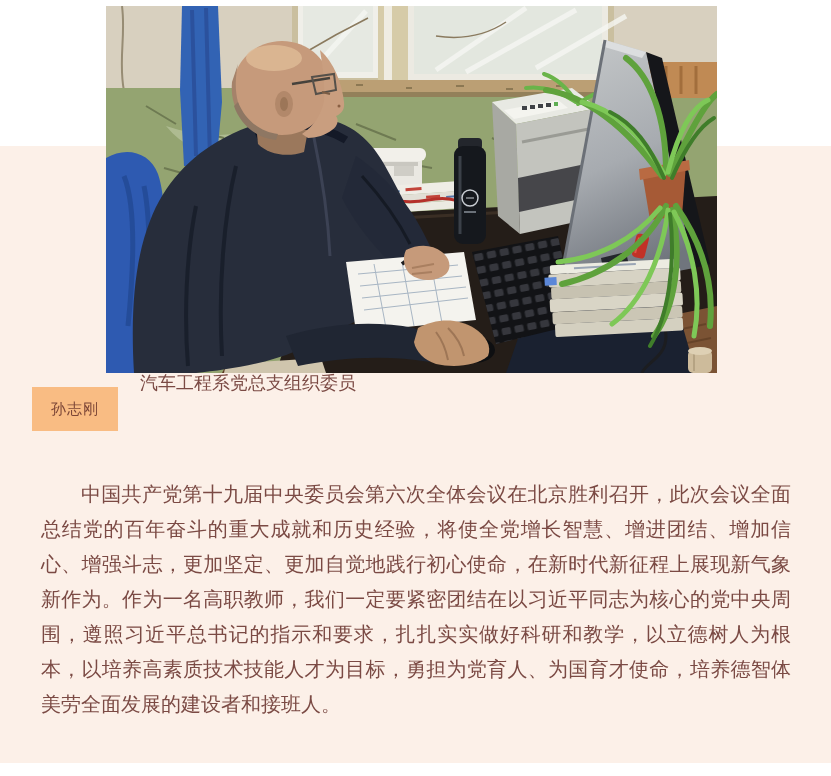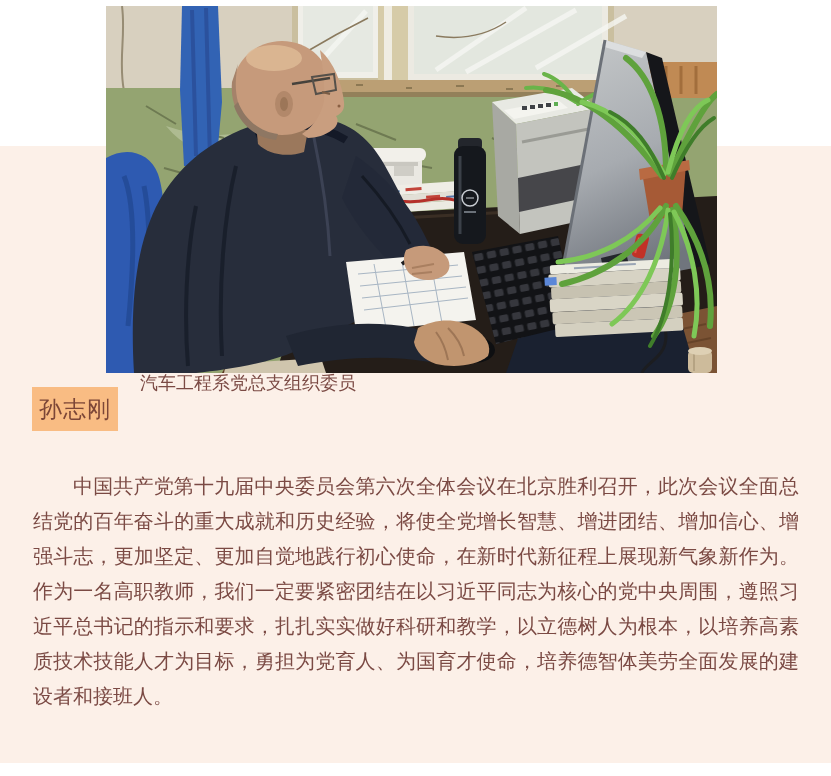--- a/index.html
+++ b/index.html
@@ -29,42 +29,42 @@
   }
   .photo svg{display:block;width:611px;height:367px;}
   .name-badge{
     position:absolute;
     left:32px; top:387px;
     width:86px; height:44px;
     background:#f9bc83;
     display:flex;
     align-items:center;
     justify-content:center;
-    font-size:23px;
+    font-size:15px;
     color:#7c4637;
     letter-spacing:1px;
   }
   .profile-title{
     position:absolute;
     left:140px; top:372px;
     font-size:18px;
     line-height:23px;
     color:#7b4a44;
   }
   .article{
     position:absolute;
     left:33px; top:469px;
     width:766px;
     font-size:20px;
     line-height:35px;
     color:#7b4a44;
     text-align:justify;
   }
   .article p{
-    margin:0;
+    margin:8px;
     text-indent:2em;
   }
 </style>
 </head>
 <body>
 
 <div class="page">
 
   <div class="panel"></div>
 

